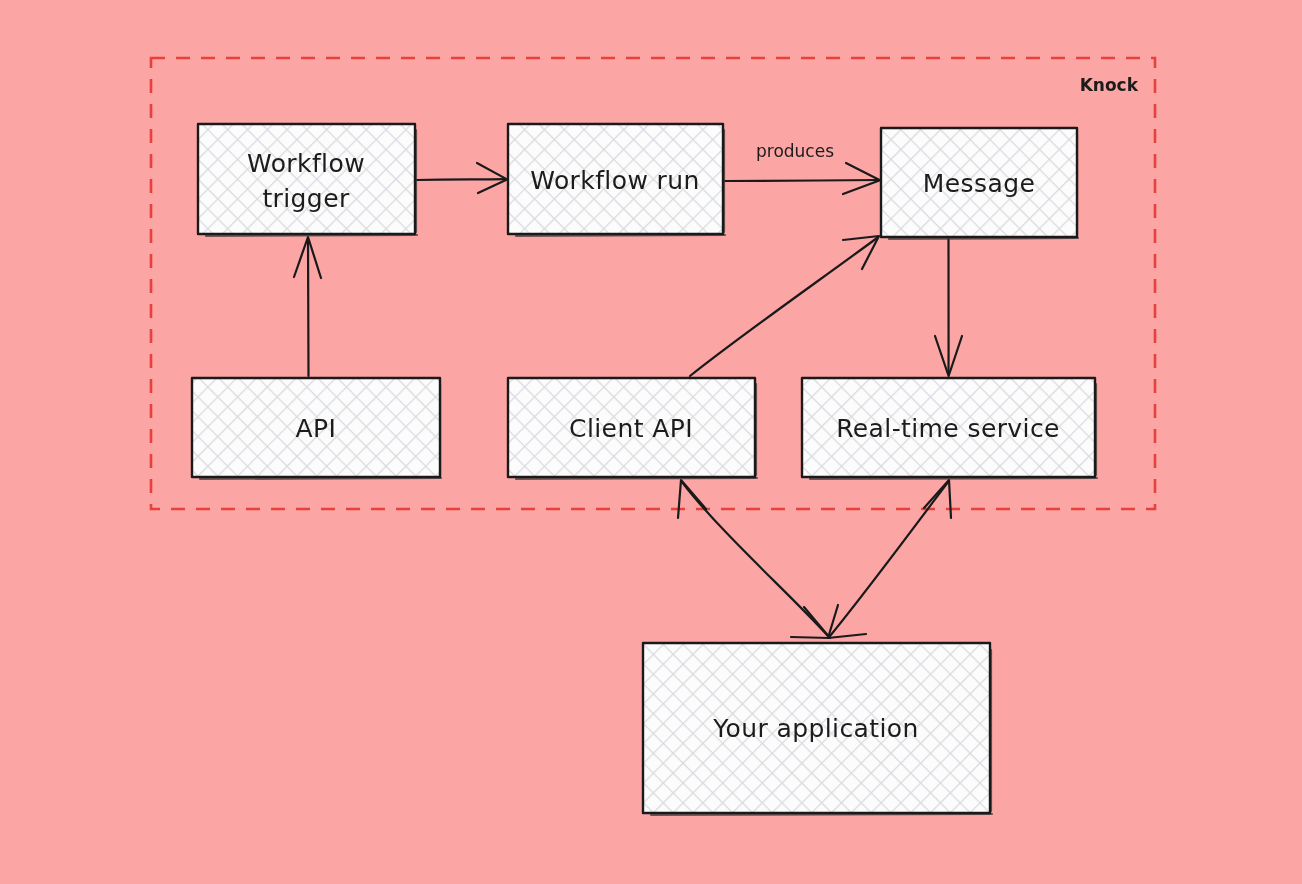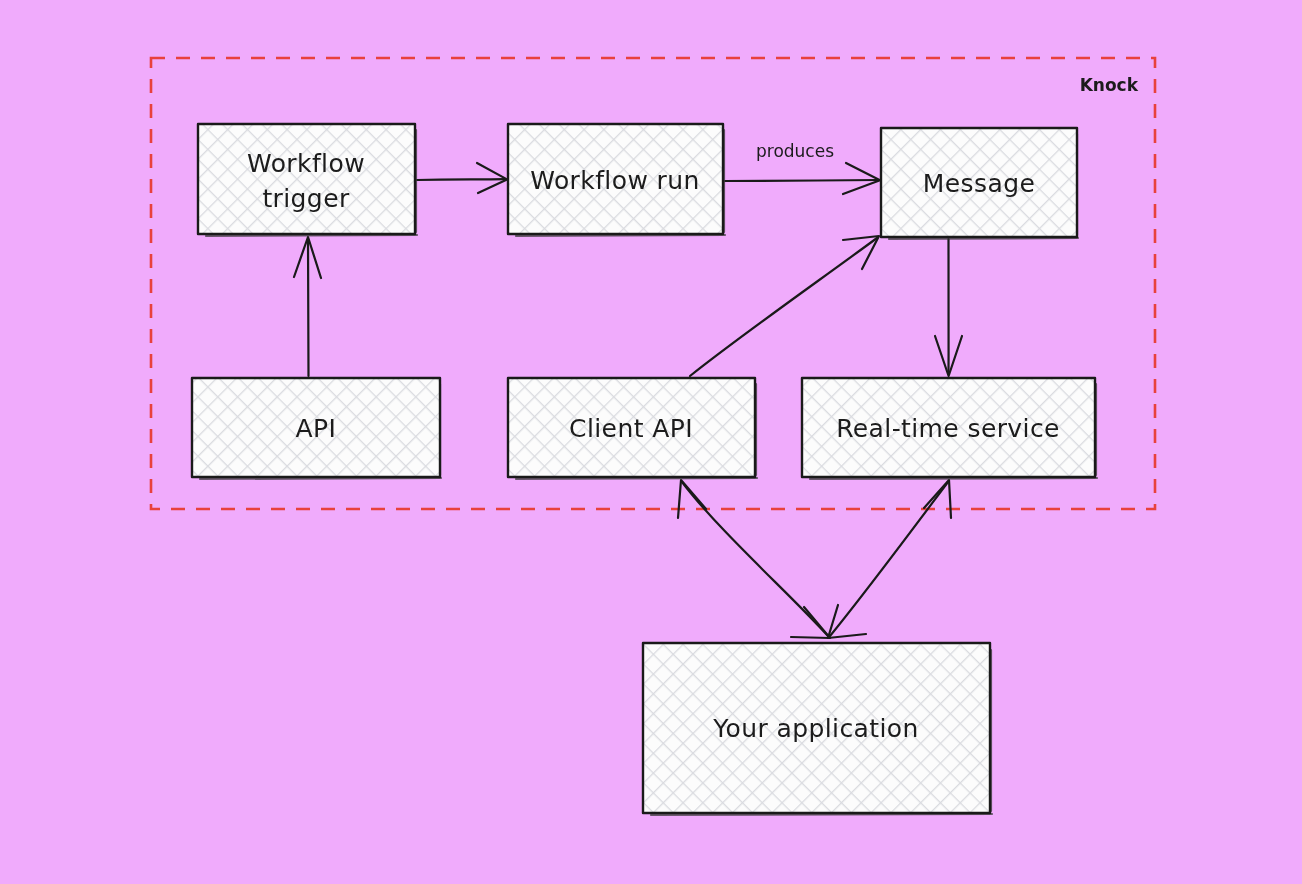--- a/index.html
+++ b/index.html
@@ -11,21 +11,21 @@
   body {
     width: 1302px;
     height: 884px;
     font-family: "DejaVu Sans", sans-serif;
     overflow: hidden;
   }
   #diagram-root {
     position: relative;
     width: 1302px;
     height: 884px;
-    background: #f0abfc;
+    background: #fca5a5;
   }
   svg.diagram-canvas {
     position: absolute;
     top: 0;
     left: 0;
     width: 1302px;
     height: 884px;
     display: block;
   }
   .node-label {

